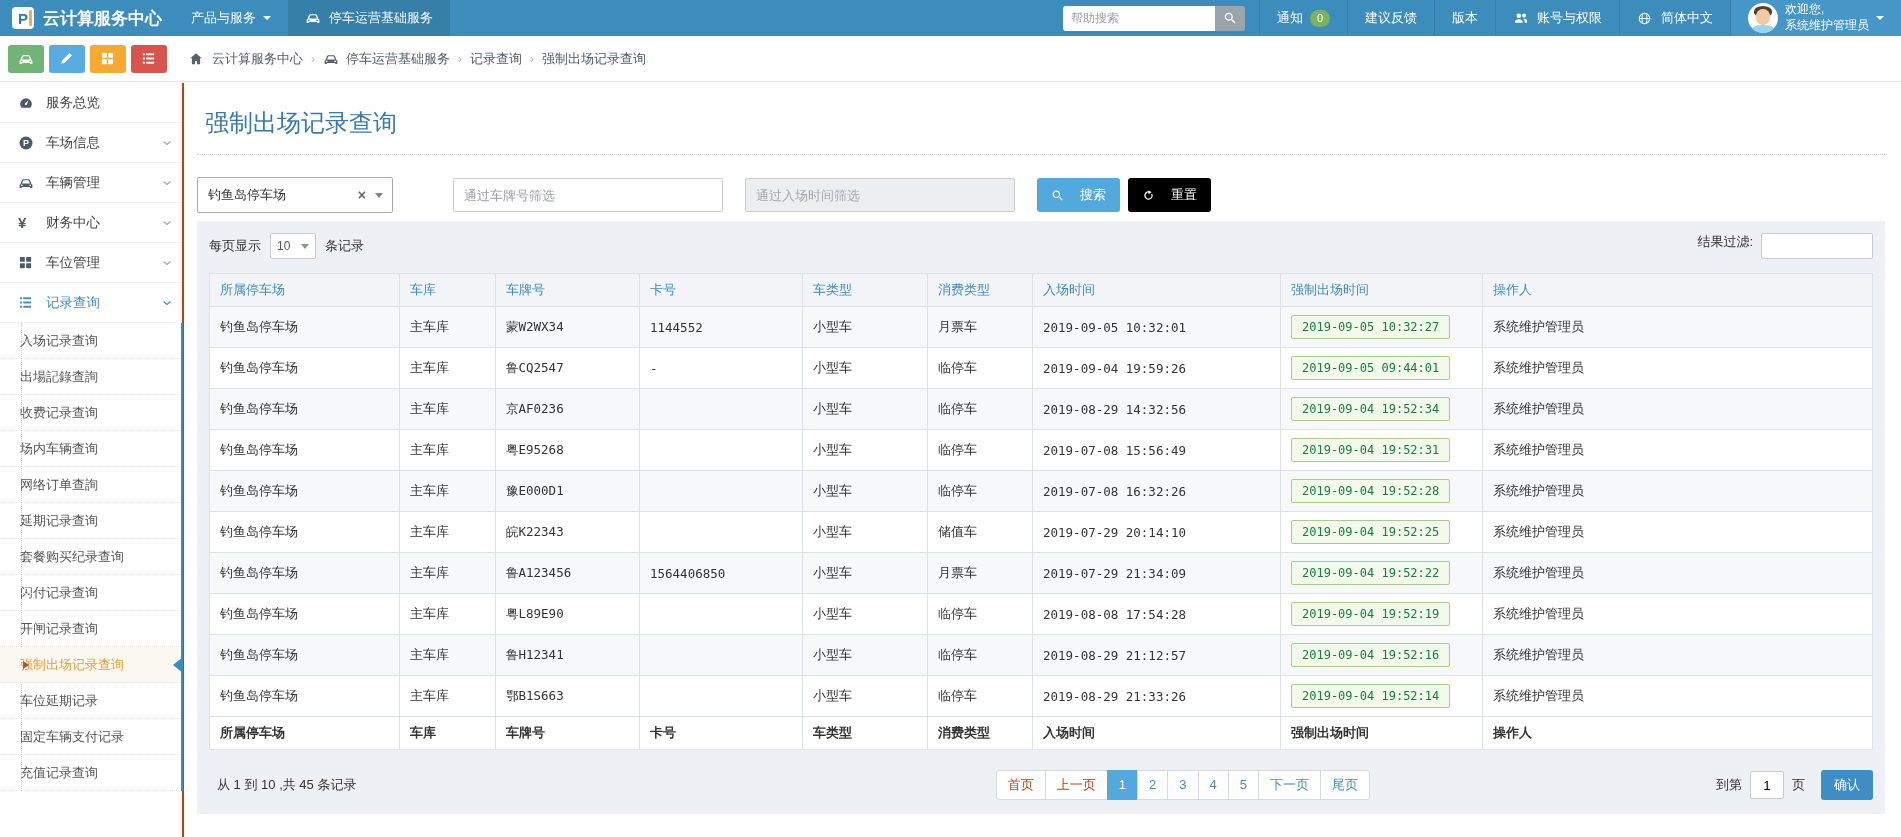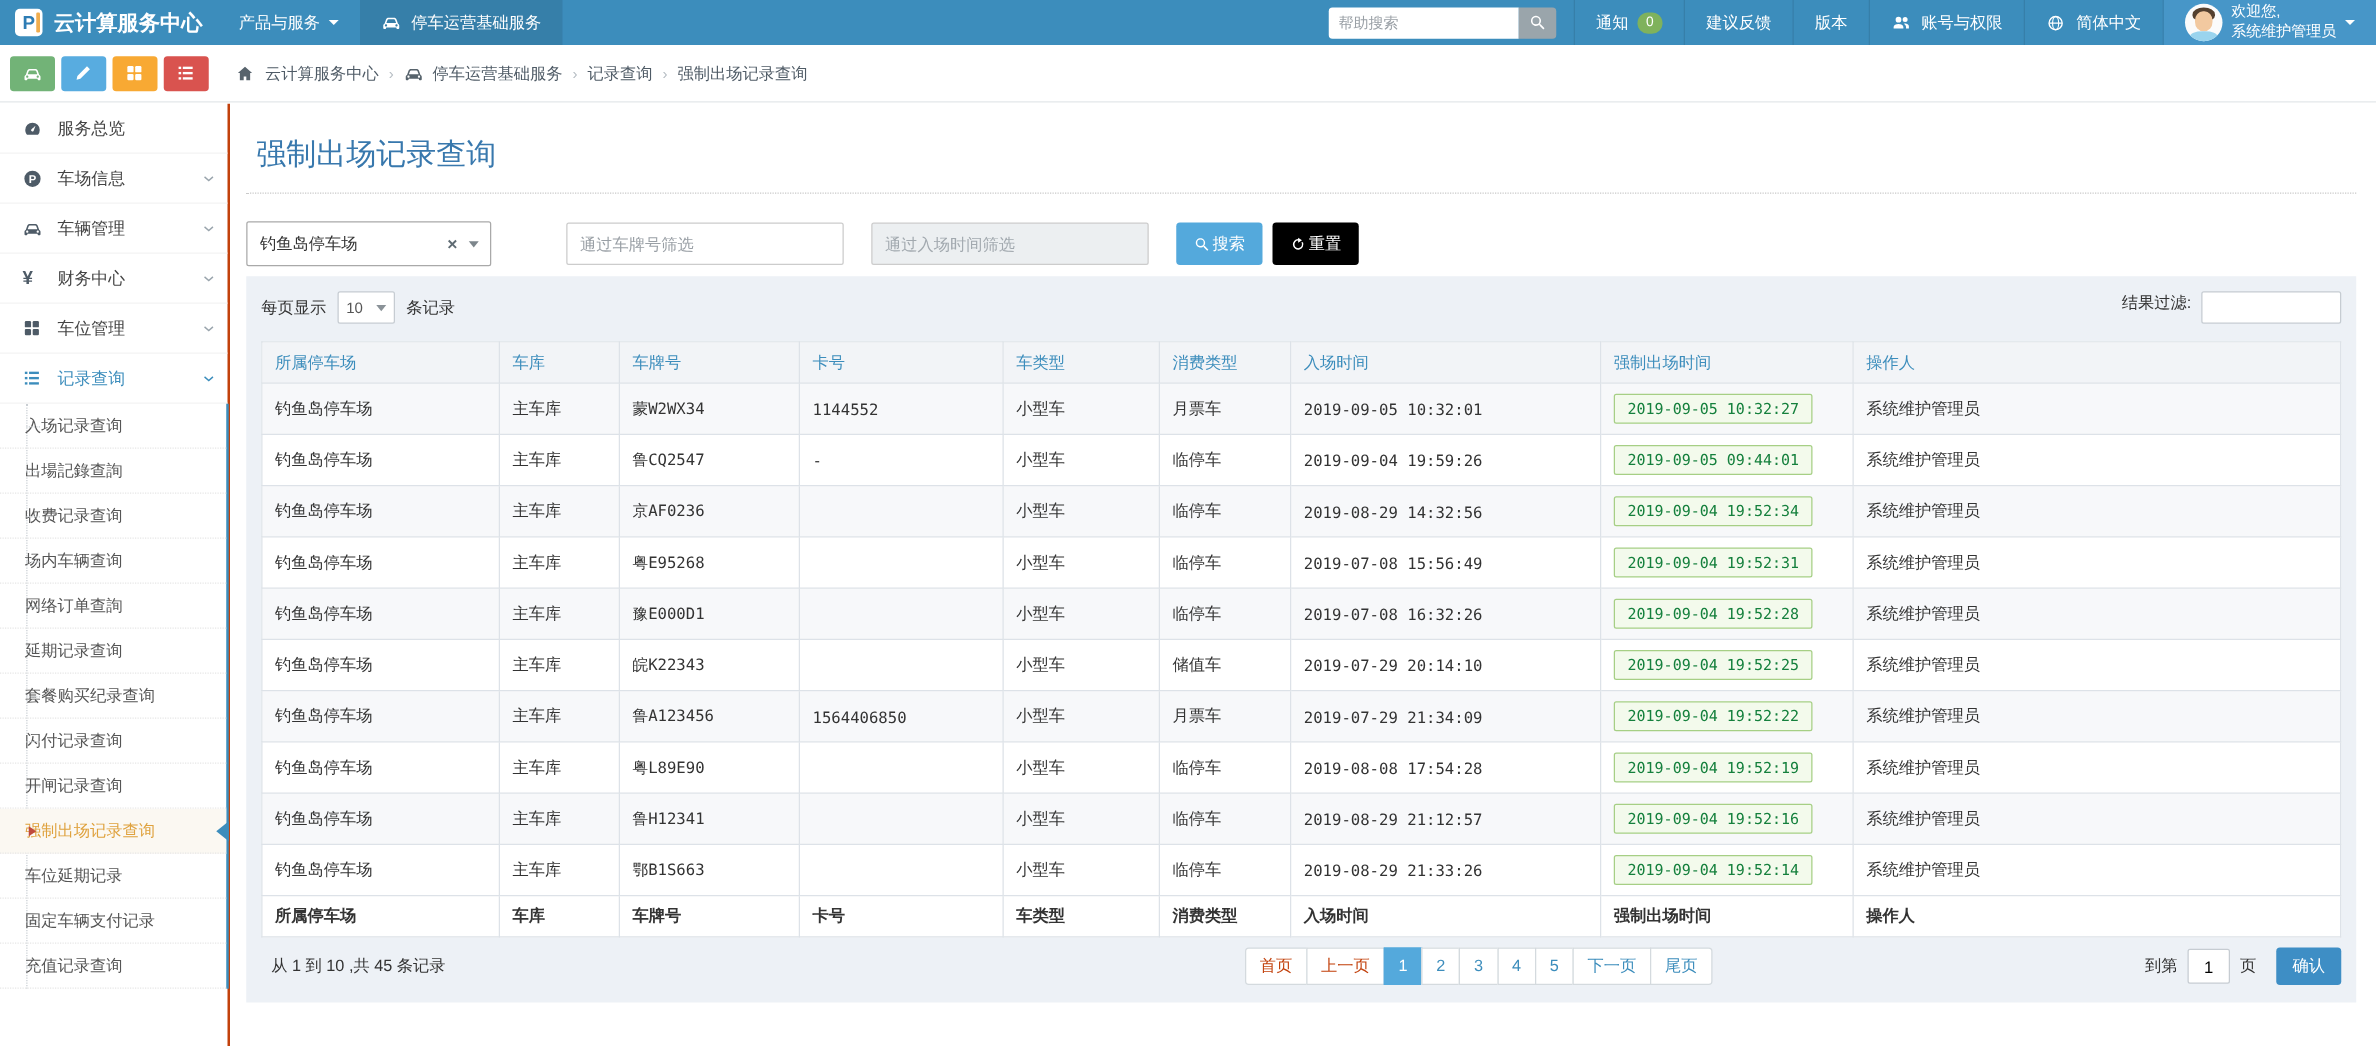--- a/index.html
+++ b/index.html
@@ -52,46 +52,46 @@
   .sub-item.active::after{content:"";position:absolute;right:-2px;top:50%;transform:translateY(-50%);border:8px solid transparent;border-right:10px solid #3c8dbc;border-left:none}
 
   
   .main{margin-left:185px;padding:0 16px 0 12px}
   .page-title{color:#3878ad;font-size:24px;font-weight:normal;margin:25px 0 15px 8px}
   .dotted{border-bottom:1px dotted #c9c9c9;margin-bottom:22px}
   .filters{display:flex;align-items:center;margin-bottom:8px}
   .select-fake{width:196px;height:36px;border:1px solid #a9a9a9;border-radius:2px;background:#fff;display:flex;align-items:center;padding:0 9px 0 10px;color:#333;cursor:pointer}
   .select-fake .x{margin-left:auto;color:#5f6b73;font-weight:bold;font-size:14px;line-height:1}
   .sel-caret{margin-left:9px;border-top:5px solid #7d868c;border-left:4px solid transparent;border-right:4px solid transparent}
-  .txt-input{width:222px;height:34px;border:1px solid #ccc;border-radius:2px;padding:0 10px;font-size:13px;color:#333;font-family:inherit;outline:none}
+  .txt-input{width:270px;height:34px;border:1px solid #ccc;border-radius:2px;padding:0 10px;font-size:13px;color:#333;font-family:inherit;outline:none}
   .txt-input::placeholder{color:#9aa0a6}
   .txt-input.plate{margin-left:60px}
   .txt-input.gray{background:#eceff1;margin-left:22px}
   .txt-input.gray::placeholder{color:#a2a9af}
-  .btn{height:34px;border:none;border-radius:3px;color:#fff;font-size:13px;display:inline-flex;align-items:center;gap:2px;padding:0 14px;cursor:pointer;font-family:inherit}
+  .btn{height:34px;border:none;border-radius:3px;color:#fff;font-size:13px;display:inline-flex;align-items:center;gap:16px;padding:0 14px;cursor:pointer;font-family:inherit}
   .btn-search{background:#54a9dc;margin-left:22px}
   .btn-reset{background:#000000;margin-left:8px}
 
   .panel{background:#edf1f6;margin-top:8px;padding:12px 12px 14px}
   .panel-top{display:flex;align-items:center;color:#333}
   .pp-select{width:46px;height:26px;border:1px solid #c6ccd2;background:#fff;display:inline-flex;align-items:center;justify-content:space-between;padding:0 6px;margin:0 9px;border-radius:2px;font-size:12px;color:#555;cursor:pointer}
   .pp-caret{border-top:5px solid #8a9298;border-left:4px solid transparent;border-right:4px solid transparent}
   .result-filter{margin-left:auto;display:flex;align-items:flex-start;gap:8px}
   .result-filter input{width:112px;height:26px;border:1px solid #c6ccd2;border-radius:2px;background:#fff;outline:none;padding:0 6px;font-family:inherit}
 
   table{width:100%;border-collapse:collapse;margin-top:14px;background:#fff;font-size:13px;color:#333;table-layout:fixed}
   th,td{border:1px solid #dde2e8;padding:0 10px;height:33px;text-align:left;font-weight:normal;overflow:hidden;white-space:nowrap}
   thead th{color:#3c8dbc;background:#f2f4f7;cursor:pointer}
   tbody td{height:41px}
   tbody tr:nth-child(odd){background:#f7f8fa}
   tfoot th{font-weight:bold;background:#fff}
   .mono{font-family:"DejaVu Sans Mono",monospace;font-size:12.5px}
   .badge-time{display:inline-block;border:1px solid #a6cf85;background:#f3faec;color:#15803d;padding:4px 10px;font-family:"DejaVu Sans Mono",monospace;font-size:12px;border-radius:2px}
 
-  .panel-bottom{display:flex;align-items:center;margin-top:8px;color:#333}
+  .panel-bottom{display:flex;align-items:center;margin-top:20px;color:#333}
   .summary{margin-left:8px}
   .pager{margin-left:auto;margin-right:330px;display:flex;align-items:center}
   .pg-btn{padding:0 11px;height:30px;line-height:28px;border:1px solid #d4dade;background:#fff;color:#3c8dbc;text-align:center;margin-left:-1px;cursor:pointer}
   .pg-btn:first-child{border-radius:3px 0 0 3px;margin-left:0}
   .pg-btn.last{border-radius:0 3px 3px 0}
   .pg-btn.disabled{color:#c2410c}
   .pg-btn.active{background:#54a9dc;border-color:#54a9dc;color:#fff}
   .goto{display:flex;align-items:center;gap:8px;margin-left:16px}
   .goto input{width:34px;height:28px;border:1px solid #c6ccd2;text-align:center;border-radius:2px;outline:none;font-family:inherit}
   .confirm-btn{height:30px;padding:0 13px;background:#3e8ec5;color:#fff;border:none;border-radius:3px;font-size:13px;margin-left:8px;cursor:pointer}

